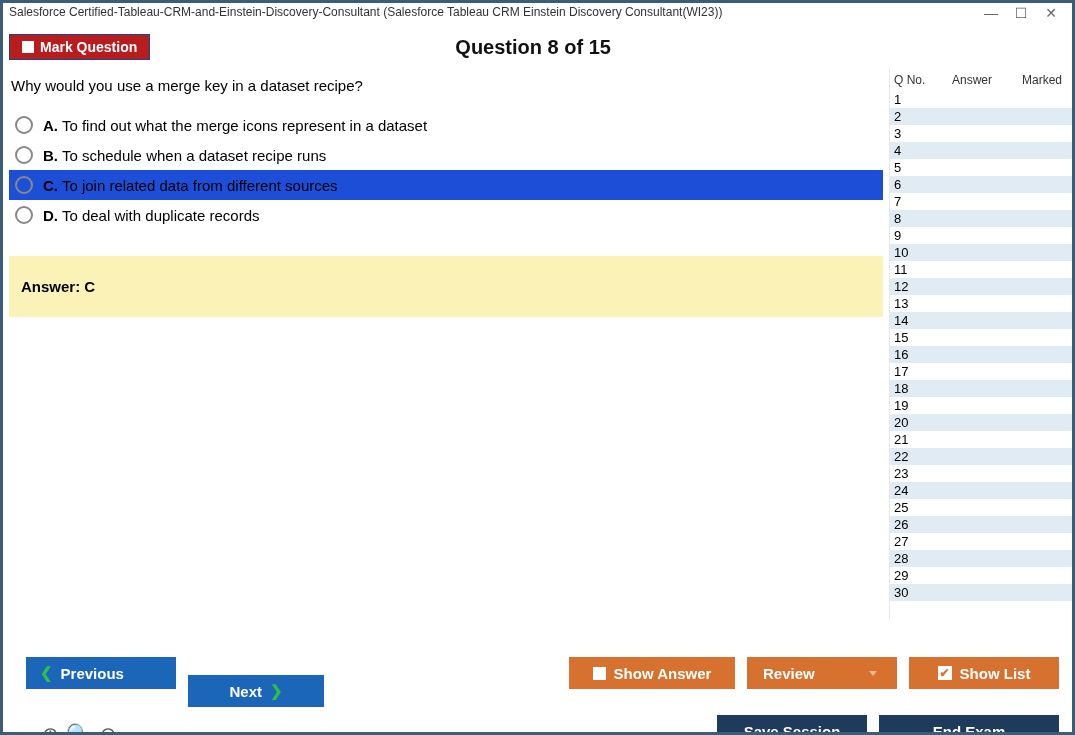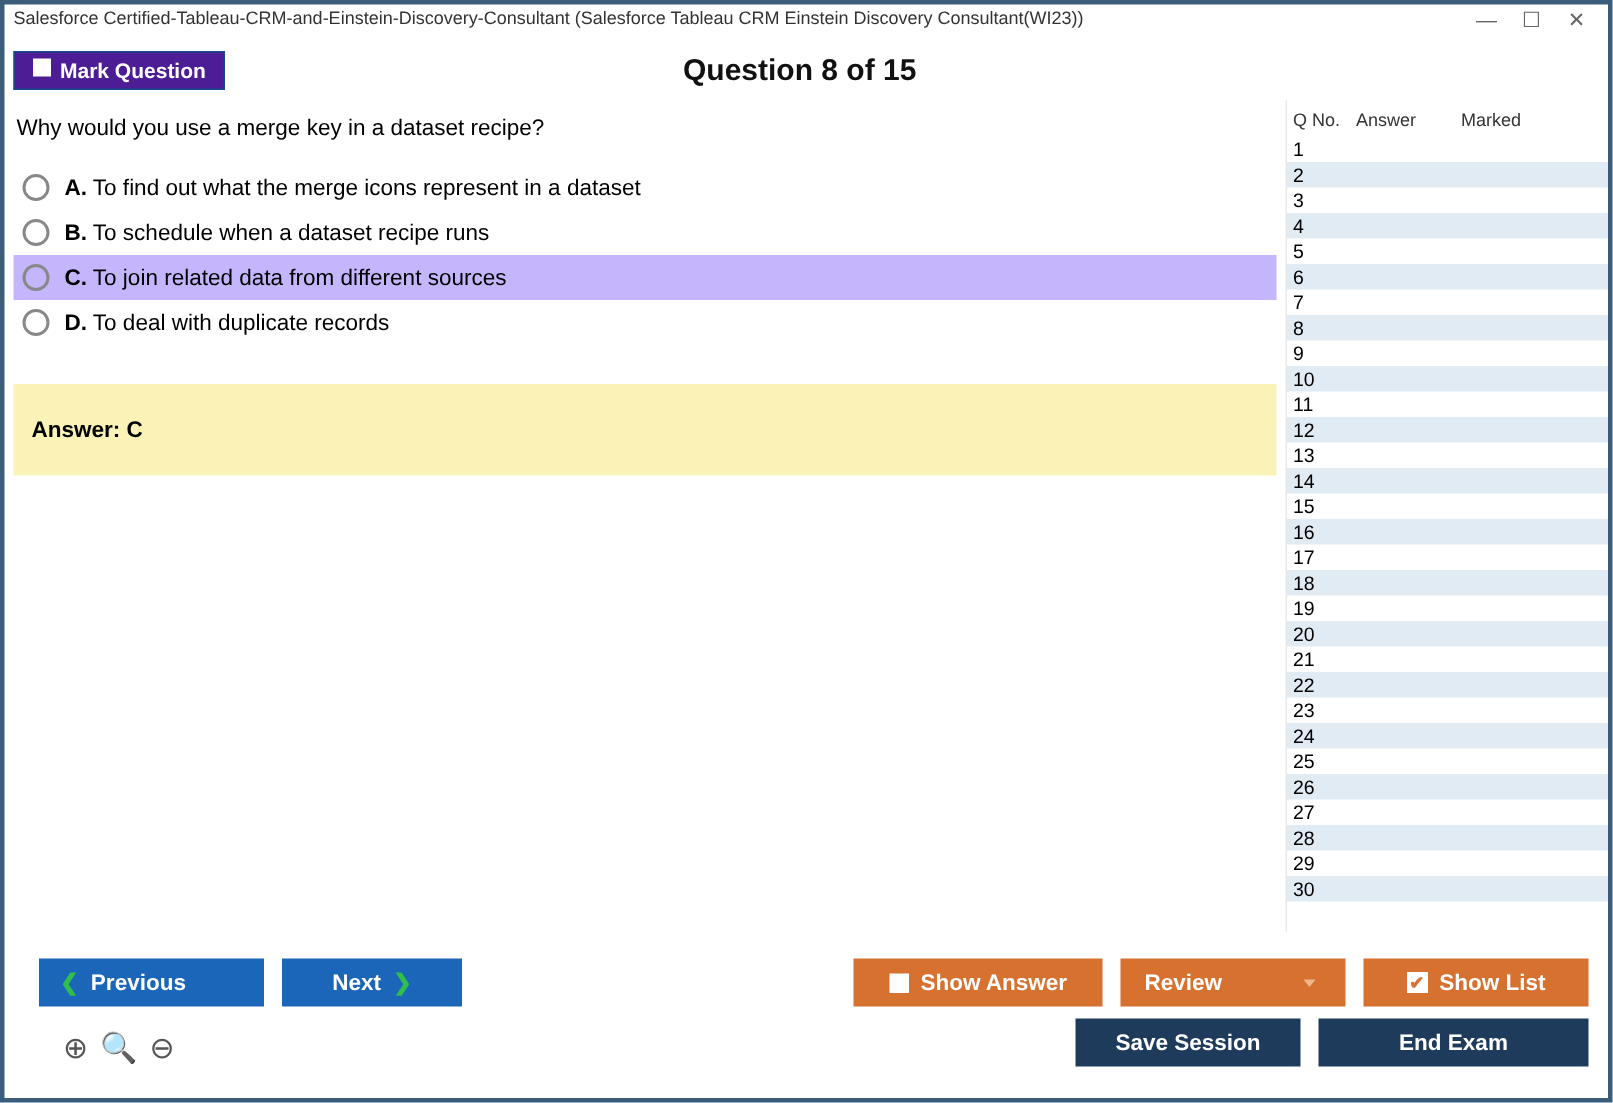--- a/index.html
+++ b/index.html
@@ -22,27 +22,28 @@
 }
 .titlebar .title { flex: 1; }
 .titlebar .win-btn { width: 30px; text-align: center; color: #666; font-size: 14px; cursor: pointer; }
 .header-row {
   display: flex;
   align-items: center;
   height: 40px;
   padding: 0 6px;
 }
 .mark-btn {
-  background: #4c1d95;
+  background: #b91c1c;
   color: #fff;
   border: 1px solid #14498a;
   padding: 4px 12px;
   font-size: 14px;
   font-weight: bold;
   display: inline-flex;
+  align-items: center;
   gap: 6px;
   cursor: pointer;
 }
 .mark-btn .sq { width: 12px; height: 12px; background: #fff; display:inline-block; }
 .q-title {
   flex: 1;
   text-align: center;
   font-size: 20px;
   font-weight: bold;
   color: #111;
@@ -64,45 +65,45 @@
   padding: 6px 6px;
   gap: 10px;
   font-size: 15px;
   border-radius: 0;
 }
 .option .radio {
   width: 18px; height: 18px;
   border: 2px solid #888;
   border-radius: 50%;
 }
-.opt-c { background: #c4b5fd; }
+.opt-c { background: #1d4ed8; }
 .option .lab { }
 .option .lab b { font-weight: bold; }
 .answer-box {
   background: #faf2b7;
   padding: 22px 12px;
   margin-top: 26px;
   font-size: 15px;
   font-weight: bold;
   color: #000;
 }
 .right {
-  width: 215px;
+  width: 183px;
   border-left: 1px solid #e8e8e8;
   display: flex;
   flex-direction: column;
 }
 .table-head {
   display: flex;
   font-size: 12px;
   color: #333;
   padding: 6px 4px 4px 4px;
 }
 .table-head .c1 { width: 42px; }
-.table-head .c2 { width: 70px; }
+.table-head .c2 { width: 70px; margin-left: 16px; }
 .table-head .c3 { flex: 1; }
 .table-body {
   flex: 1;
   overflow-y: scroll;
   font-size: 13px;
 }
 .trow {
   display: flex;
   padding: 0 4px;
   height: 17px;
@@ -132,21 +133,21 @@
   font-weight: bold;
   color: #fff;
   cursor: pointer;
   padding: 0 20px;
   border: none;
 }
 .btn-blue { background: #1b66b8; }
 .btn-orange { background: #d6712f; }
 .btn-navy { background: #1f3b5c; }
 .btn-prev { width: 150px; justify-content:flex-start; padding-left:14px; position:relative;}
-.btn-next { width: 120px; }
+.btn-next { width: 136px; margin-top: 36px; }
 .btn-prev .arr { color:#2fbf4a; font-weight:bold; }
 .btn-next .arr { color:#2fbf4a; font-weight:bold; }
 .flex-spacer { flex: 1; }
 .btn-show { width: 166px; }
 .btn-review { width: 150px; justify-content:flex-start; padding-left:16px;}
 .btn-showlist { width: 150px; }
 .btn-save { width: 150px; }
 .btn-end { width: 180px; }
 .sq-white { width:13px; height:13px; background:#fff; display:inline-block; }
 .check-white { width:14px; height:14px; background:#fff; display:inline-flex; align-items:center; justify-content:center; color:#d6712f; font-size:12px; font-weight:bold;}

